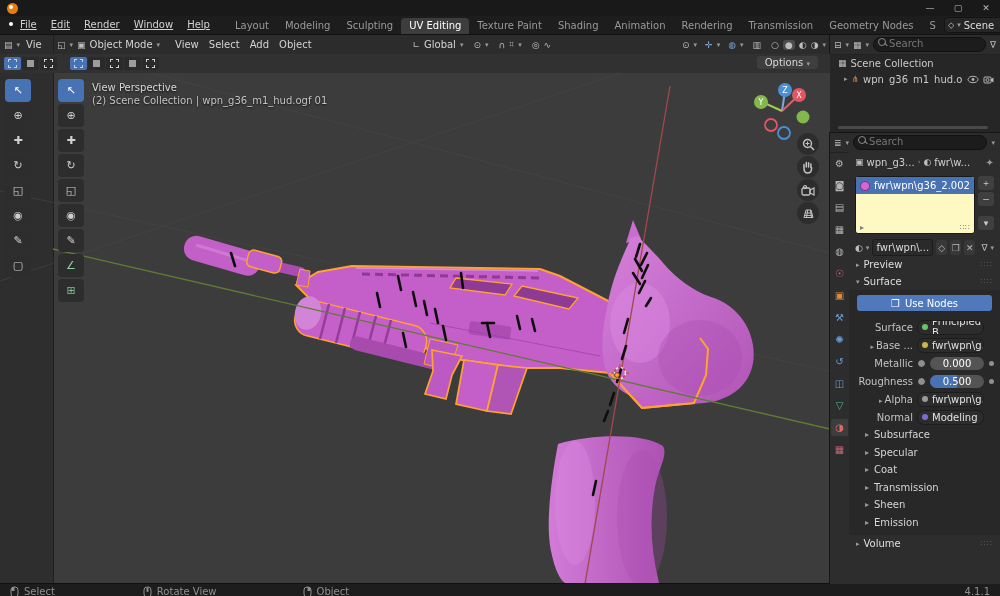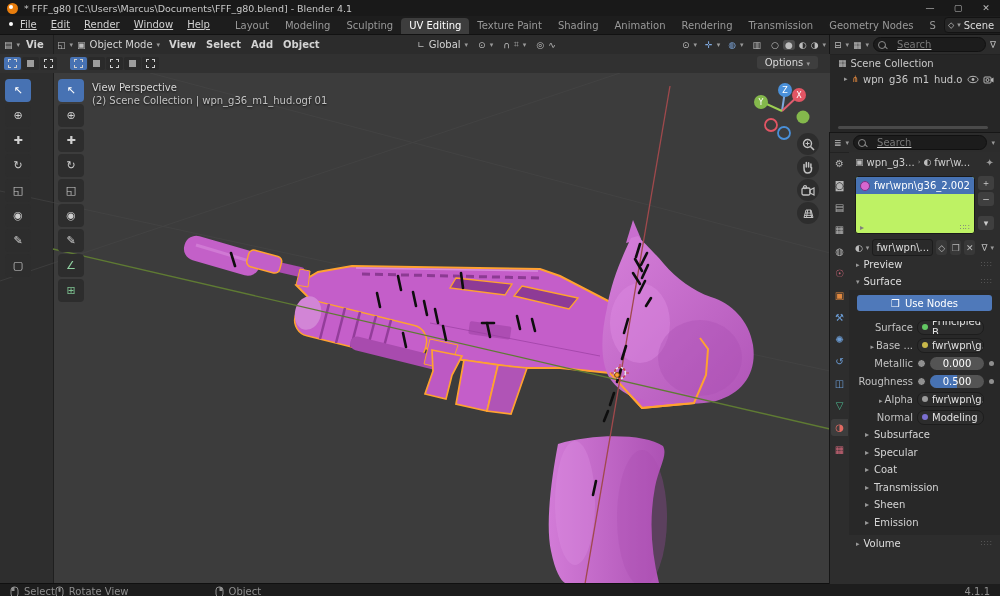--- a/index.html
+++ b/index.html
@@ -16,57 +16,57 @@
   .wtabs{display:flex;margin-left:10px;height:18px;align-items:flex-end;justify-content:center;}
   .wtab{padding:2px 8px 3px;color:#999;white-space:nowrap;}
   .wtab.active{background:#3d3d3d;color:#fff;border-radius:4px 4px 0 0;}
   .idblock{display:flex;align-items:center;background:#262626;border:1px solid #131313;border-radius:4px;height:14px;padding:0 3px;margin-right:4px;gap:3px;}
   .idblock .txt{color:#ddd;}
   .micon{color:#bdbdbd;font-size:9px;}
   .chev{color:#9a9a9a;font-size:7px;}
   
   .main{position:relative;height:548px;background:#2c2c2c;}
   .ed-header{position:absolute;top:0;height:19px;background:#2c2c2c;border-bottom:1px solid #222;display:flex;align-items:center;gap:4px;color:#d3d3d3;}
-  .hdr-menu{padding:0 5px;font-weight:bold;}
+  .hdr-menu{padding:0 5px;}
   .settings-row{position:absolute;top:19px;left:0;width:830px;height:19px;background:#313131;border-bottom:1px solid #262626;display:flex;align-items:center;}
   .segset{display:flex;gap:1px;margin-left:4px;}
   .segbtn{width:17px;height:13px;background:#2a2a2a;border-radius:2px;display:flex;align-items:center;justify-content:center;}
   .segbtn.active{background:#4772b3;}
   .segbtn .sq{width:7px;height:7px;border:1px dashed #cfcfcf;}
   .segbtn .sq2{width:7px;height:7px;background:#9c9c9c;}
   .options-btn{position:absolute;right:12px;top:2px;background:#3e3e3e;border-radius:3px;padding:1px 8px;color:#d8d8d8;}
   
   .viewport{position:absolute;left:0;top:38px;width:830px;height:510px;background:#3c3c3c;overflow:hidden;}
   .uv-strip{position:absolute;left:0;top:0;width:53px;height:100%;background:#2e2e2e;border-right:1px solid #1f1f1f;}
   .toolcol{position:absolute;top:6px;display:flex;flex-direction:column;gap:2px;}
   .toolcol .tool{width:26px;height:23px;background:#2d2d2d;border-radius:4px;display:flex;align-items:center;justify-content:center;color:#cfcfcf;font-size:11px;}
   .toolcol .tool.active{background:#4772b3;color:#fff;}
   .vp-overlay-text{position:absolute;left:92px;top:8px;color:#d9d9d9;text-shadow:0 1px 2px rgba(0,0,0,.7);line-height:13px;}
   .vp-overlay-text .l2{color:#c3c3c3;}
   .navdisc{position:absolute;right:11px;width:22px;height:22px;border-radius:50%;background:rgba(40,40,40,.75);display:flex;align-items:center;justify-content:center;}
   
   .outliner{position:absolute;right:0;top:0;width:170px;height:97px;background:#262626;border-left:1px solid #161616;}
   .outliner .ed-header{position:relative;width:100%;}
-  .search{display:flex;align-items:center;background:#1c1c1c;border:1px solid #111;border-radius:8px;height:13px;padding:0 4px;gap:11px;flex:1;text-decoration:underline;}
+  .search{display:flex;align-items:flex-start;background:#1c1c1c;border:1px solid #111;border-radius:8px;height:13px;padding:0 4px;gap:3px;flex:1;}
   .lens{width:6px;height:6px;border:1px solid #8a8a8a;border-radius:50%;position:relative;flex:0 0 auto;}
   .lens::after{content:"";position:absolute;left:5px;top:5px;width:4px;height:1px;background:#8a8a8a;transform:rotate(45deg);}
   .search .ph{color:#777;}
   .outl-row{display:flex;align-items:center;height:16px;gap:4px;padding-left:8px;color:#c9c9c9;}
   .outl-row .right{margin-left:auto;display:flex;gap:4px;padding-right:6px;}
   .hscroll{position:absolute;bottom:3px;left:8px;width:150px;height:3px;background:#4a4a4a;border-radius:2px;}
   
   .props{position:absolute;right:0;top:97px;width:170px;height:451px;background:#2d2d2d;border-left:1px solid #161616;border-top:1px solid #161616;}
   .props .ed-header{position:relative;width:100%;}
   .ptabs{position:absolute;left:0;top:22px;width:19px;display:flex;flex-direction:column;gap:5px;align-items:center;}
   .ptab{width:17px;height:17px;display:flex;align-items:center;justify-content:center;font-size:10px;border-radius:3px 0 0 3px;}
   .ptab.active{background:#3d3d3d;}
   .pcontent{position:absolute;left:19px;top:19px;right:0;bottom:0;background:#2d2d2d;overflow:hidden;}
   .breadcrumb{display:flex;align-items:center;gap:3px;height:20px;padding:0 6px;color:#cfcfcf;}
   .slotwrap{display:flex;margin:4px 6px 0;}
-  .slotlist{flex:1;background:#bef264;border:1px solid #191919;border-radius:3px;height:56px;position:relative;text-align:right;}
+  .slotlist{flex:1;background:#fef9c3;border:1px solid #191919;border-radius:3px;height:56px;position:relative;text-align:right;}
   .slotrow{height:17px;background:#4772b3;display:flex;align-items:center;gap:4px;padding:0 4px;color:#fff;border-radius:2px 2px 0 0;}
   .ball{width:8px;height:8px;border-radius:50%;background:#d667d0;border:1px solid #7d2f85;}
   .slotfoot{position:absolute;bottom:1px;left:4px;right:4px;display:flex;justify-content:space-between;color:#7e7e7e;font-size:8px;}
   .sidecol{width:16px;display:flex;flex-direction:column;gap:2px;margin-left:3px;}
   .sbtn{height:14px;background:#3f3f3f;border-radius:3px;color:#ccc;display:flex;align-items:center;justify-content:center;font-size:9px;}
   .matrow{display:flex;align-items:center;gap:3px;margin:5px 6px 0;}
   .matfield{flex:1;display:flex;align-items:center;gap:3px;background:#2a2a2a;border:1px solid #1c1c1c;border-radius:3px;height:15px;padding:0 3px;color:#ddd;}
   .mbtn{width:15px;height:15px;background:#383838;border-radius:3px;display:flex;align-items:center;justify-content:center;color:#bbb;font-size:9px;}
   .panel-hdr{display:flex;align-items:center;gap:4px;height:17px;padding:0 7px;color:#dedede;}
   .panel-hdr .grip{margin-left:auto;color:#5c5c5c;font-size:8px;letter-spacing:1px;}
@@ -92,21 +92,20 @@
   .sbver{margin-left:auto;margin-right:10px;}
   .glyph{display:inline-block;}
 </style>
 </head>
 <body>
 
 <div class="app">
 
   <div class="titlebar">
     <span class="blender-logo"></span>
-    <span>* FFF_g80 [C:\Users\Marcus\Documents\FFF_g80.blend] - Blender 4.1</span>
     <div class="win-controls">
       <span class="win-btn">—</span>
       <span class="win-btn">▢</span>
       <span class="win-btn">✕</span>
     </div>
   </div>
 
   <div class="topbar">
     <span class="blender-logo" style="width:10px;height:10px;"></span>
     <div style="display:flex;">
@@ -147,21 +146,21 @@
       <span class="chev">▾</span>
       <span class="hdr-menu" style="padding:0 2px;">Vie</span>
     </div>
 
     <div class="ed-header" style="left:54px;width:776px;">
       <span class="micon" style="margin-left:3px;">◱</span>
       <span class="chev">▾</span>
       <span class="micon">▣</span>
       <span>Object Mode</span>
       <span class="chev">▾</span>
-      <div style="display:flex;margin-left:0;justify-content:space-between;">
+      <div style="display:flex;margin-left:6px;justify-content:space-between;">
           <span class="hdr-menu">View</span>
           <span class="hdr-menu">Select</span>
           <span class="hdr-menu">Add</span>
           <span class="hdr-menu">Object</span>
         </div>
       <div style="flex:1;"></div>
       <span class="micon">∟</span>
       <span>Global</span>
       <span class="chev">▾</span>
       <span class="micon" style="margin-left:6px;">⊙</span>
@@ -658,21 +657,21 @@
   </div>
 
   <div class="statusbar">
     <div class="sbitem" style="margin-left:10px;">
       <svg width="9" height="12">
           <rect x="1" y="1" width="7" height="10" rx="3" fill="none" stroke="#8f8f8f"></rect>
           <path d="M1.5,2.5 a3,3 0 0 1 3,-1.4 v4 h-3 z" fill="#8f8f8f"></path>
         </svg>
       <span>Select</span>
     </div>
-    <div class="sbitem" style="text-decoration:underline;">
+    <div class="sbitem" style="margin-left:88px;text-decoration:underline;">
       <svg width="9" height="12">
           <rect x="1" y="1" width="7" height="10" rx="3" fill="none" stroke="#8f8f8f"></rect>
           <rect x="3.5" y="1.5" width="2" height="4.5" rx="1" fill="#8f8f8f"></rect>
         </svg>
       <span>Rotate View</span>
     </div>
     <div class="sbitem" style="margin-left:86px;">
       <svg width="9" height="12">
           <rect x="1" y="1" width="7" height="10" rx="3" fill="none" stroke="#8f8f8f"></rect>
           <path d="M7.5,2.5 a3,3 0 0 0 -3,-1.4 v4 h3 z" fill="#8f8f8f"></path>

